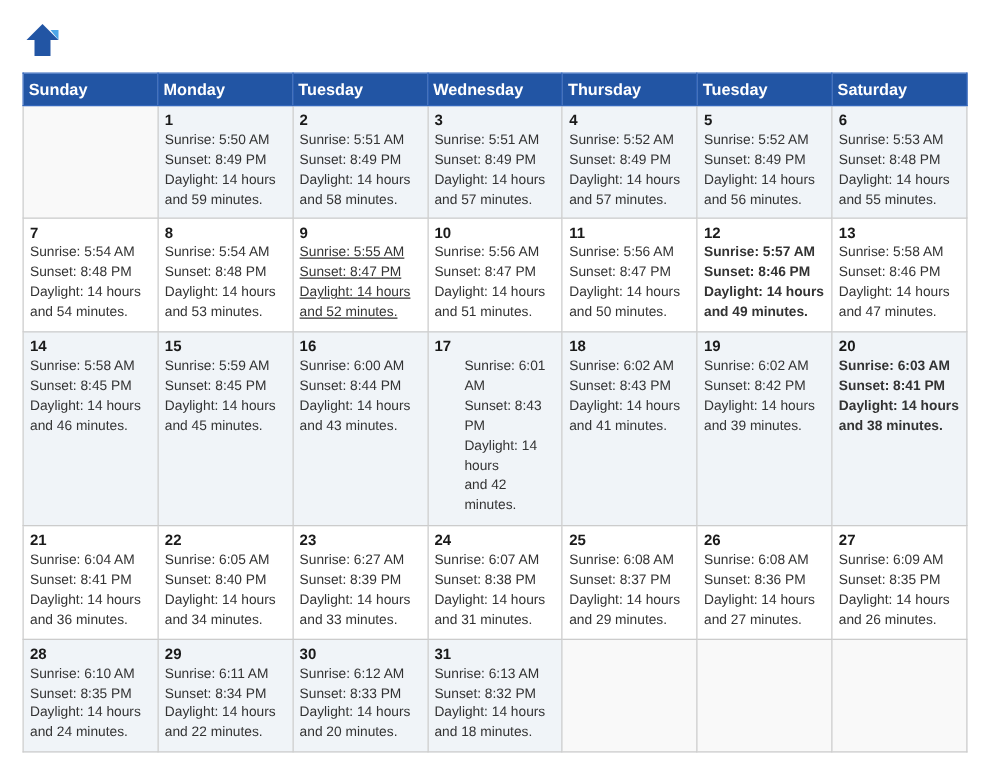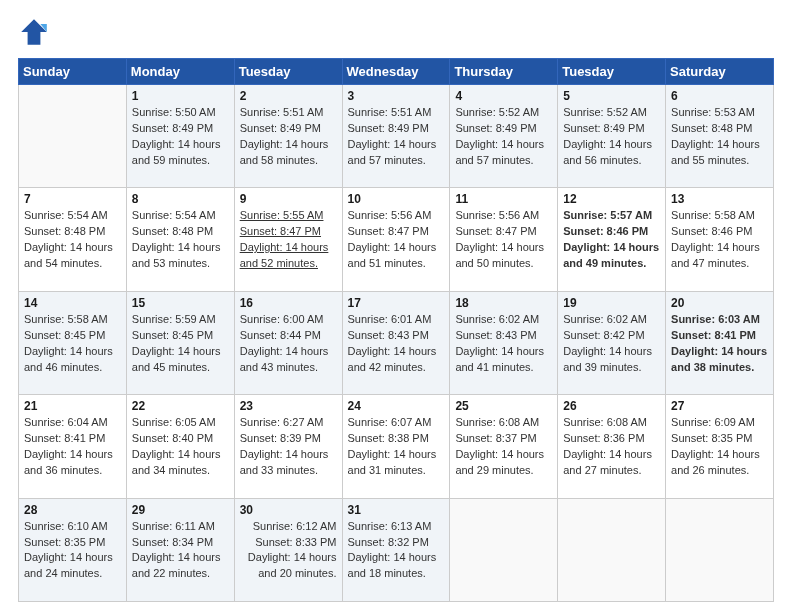--- a/index.html
+++ b/index.html
@@ -234,21 +234,21 @@
           </td>
           <td>
             <div class="day-number">16</div>
             <div class="day-info" style="white-space: pre-line;">Sunrise: 6:00 AM
 Sunset: 8:44 PM
 Daylight: 14 hours
 and 43 minutes.</div>
           </td>
           <td>
             <div class="day-number">17</div>
-            <div class="day-info" style="white-space: pre-line;">Sunrise: 6:01 AM
+            <div class="day-info" style="white-space: pre-line; margin-left: 24px;">Sunrise: 6:01 AM
 Sunset: 8:43 PM
 Daylight: 14 hours
 and 42 minutes.</div>
           </td>
           <td>
             <div class="day-number">18</div>
             <div class="day-info" style="white-space: pre-line;">Sunrise: 6:02 AM
 Sunset: 8:43 PM
 Daylight: 14 hours
 and 41 minutes.</div>
@@ -329,21 +329,21 @@
           </td>
           <td>
             <div class="day-number">29</div>
             <div class="day-info" style="white-space: pre-line;">Sunrise: 6:11 AM
 Sunset: 8:34 PM
 Daylight: 14 hours
 and 22 minutes.</div>
           </td>
           <td>
             <div class="day-number">30</div>
-            <div class="day-info" style="white-space: pre-line; text-align: right;">Sunrise: 6:12 AM
+            <div class="day-info" style="white-space: pre-line;">Sunrise: 6:12 AM
 Sunset: 8:33 PM
 Daylight: 14 hours
 and 20 minutes.</div>
           </td>
           <td>
             <div class="day-number">31</div>
             <div class="day-info" style="white-space: pre-line;">Sunrise: 6:13 AM
 Sunset: 8:32 PM
 Daylight: 14 hours
 and 18 minutes.</div>

